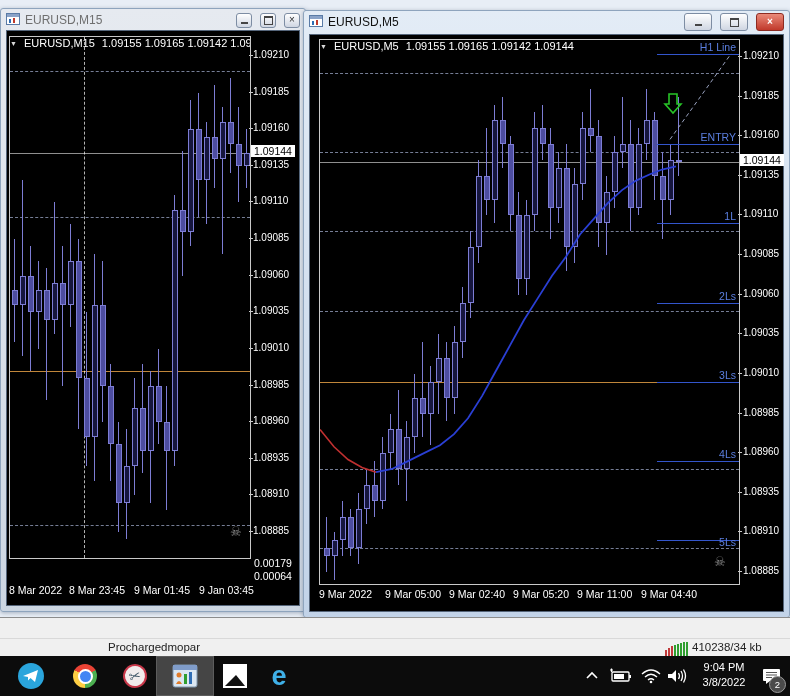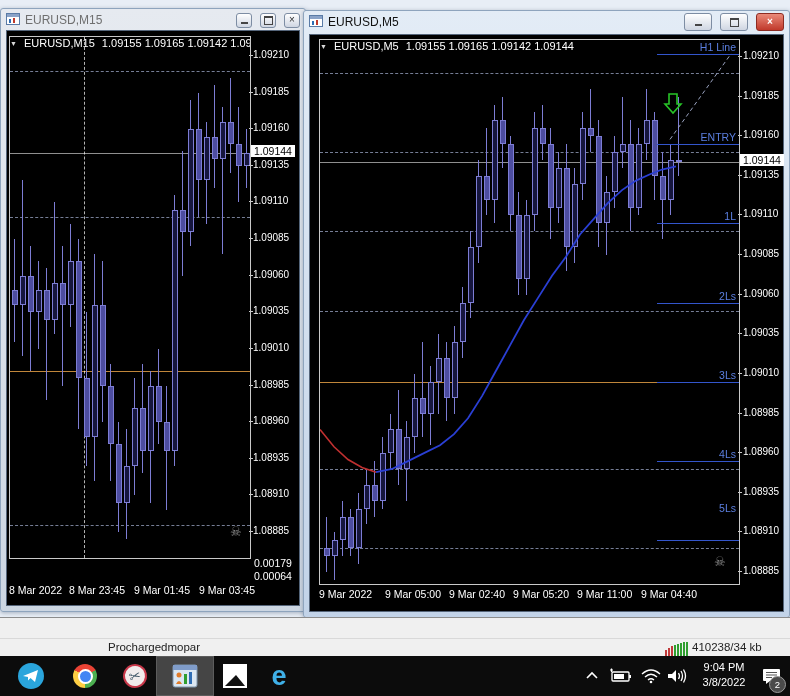--- a/index.html
+++ b/index.html
@@ -186,21 +186,21 @@
         <div class="ptick" style="position: absolute; left: 246px; top: 420.769px;">1.08935</div>
         <div class="tickmark" style="position: absolute; left: 242px; top: 426.769px;"></div>
         <div class="ptick" style="position: absolute; left: 246px; top: 457.385px;">1.08910</div>
         <div class="tickmark" style="position: absolute; left: 242px; top: 463.385px;"></div>
         <div class="ptick" style="position: absolute; left: 246px; top: 494px;">1.08885</div>
         <div class="tickmark" style="position: absolute; left: 242px; top: 500px;"></div>
         <div class="ptag" style="position: absolute; left: 244px; top: 113.665px;">1.09144</div>
         <div class="ttick" style="position: absolute; left: 2px; top: 553px;">8 Mar 2022</div>
         <div class="ttick" style="position: absolute; left: 62px; top: 553px;">8 Mar 23:45</div>
         <div class="ttick" style="position: absolute; left: 127px; top: 553px;">9 Mar 01:45</div>
-        <div class="ttick" style="position: absolute; left: 192px; top: 553px;">9 Mar 03:45</div>
+        <div class="ttick" style="position: absolute; left: 192px; top: 553px;">9 Jan 03:45</div>
       </div>
   </section>
 
   <section class="win win-right">
     <div class="titlebar">
       <span>
         <svg width="14" height="12">
             <rect x="0.5" y="0.5" width="13" height="11" fill="#fff" stroke="#5a7ba6"></rect>
             <rect x="1" y="1" width="12" height="3" fill="#8aa3c8"></rect>
             <rect x="3" y="6" width="2" height="4" fill="#2e6db4"></rect>
@@ -333,21 +333,21 @@
           <div class="lvl-label" style="position: absolute; right: 3px; top: 91.1538px;">ENTRY</div>
           <div style="position: absolute; left: 337px; right: 0px; top: 183.385px; border-top: 1px solid rgb(51, 85, 204);"></div>
           <div class="lvl-label" style="position: absolute; right: 3px; top: 170.385px;">1L</div>
           <div style="position: absolute; left: 337px; right: 0px; top: 262.615px; border-top: 1px solid rgb(51, 85, 204);"></div>
           <div class="lvl-label" style="position: absolute; right: 3px; top: 249.615px;">2Ls</div>
           <div style="position: absolute; left: 337px; right: 0px; top: 341.846px; border-top: 1px solid rgb(51, 85, 204);"></div>
           <div class="lvl-label" style="position: absolute; right: 3px; top: 328.846px;">3Ls</div>
           <div style="position: absolute; left: 337px; right: 0px; top: 421.077px; border-top: 1px solid rgb(51, 85, 204);"></div>
           <div class="lvl-label" style="position: absolute; right: 3px; top: 408.077px;">4Ls</div>
           <div style="position: absolute; left: 337px; right: 0px; top: 500.308px; border-top: 1px solid rgb(51, 85, 204);"></div>
-          <div class="lvl-label" style="position: absolute; right: 3px; top: 462px; padding-left: 36px;">5Ls</div>
+          <div class="lvl-label" style="position: absolute; right: 3px; top: 496px; padding-left: 36px;">5Ls</div>
           <div class="skull" style="position: absolute; left: 394px; top: 514px;">☠</div>
         </div>
     <div class="ptick" style="position: absolute; left: 433px; top: 15px;">1.09210</div>
         <div class="tickmark" style="position: absolute; left: 428px; top: 21px;"></div>
         <div class="ptick" style="position: absolute; left: 433px; top: 54.6154px;">1.09185</div>
         <div class="tickmark" style="position: absolute; left: 428px; top: 60.6154px;"></div>
         <div class="ptick" style="position: absolute; left: 433px; top: 94.2308px;">1.09160</div>
         <div class="tickmark" style="position: absolute; left: 428px; top: 100.231px;"></div>
         <div class="ptick" style="position: absolute; left: 433px; top: 133.846px;">1.09135</div>
         <div class="tickmark" style="position: absolute; left: 428px; top: 139.846px;"></div>

